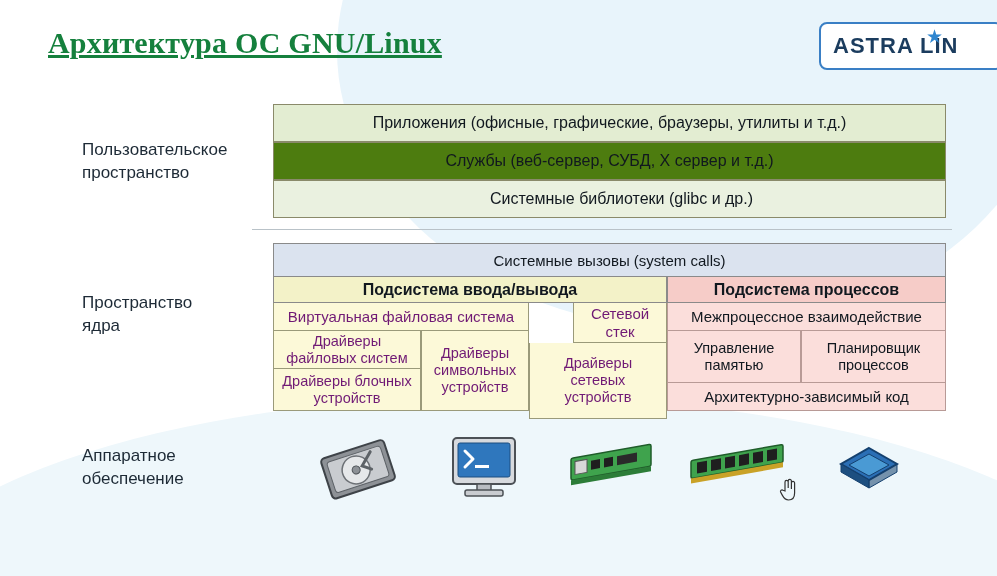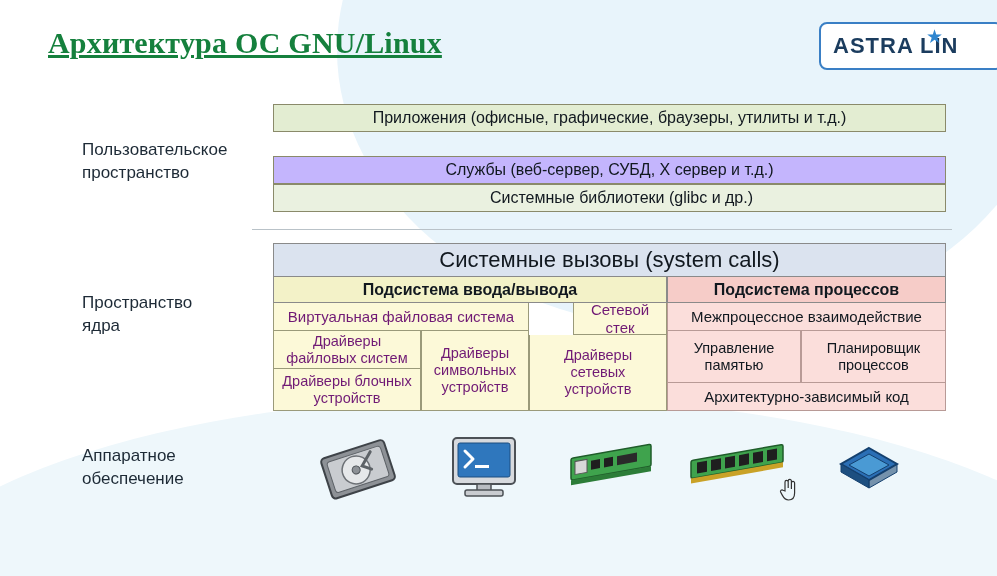--- a/index.html
+++ b/index.html
@@ -108,22 +108,22 @@
     font-size: 16px;
     color: #11181f;
     line-height: 1.15;
   }
   .user-col {
     position: absolute;
     left: 273px;
     top: 104px;
     width: 673px;
   }
-  .user-row { height: 28px; background: #e3edd2; }
-  .user-row.r2 { background: #c4b5fd; margin-top: 24px; }
+  .user-row { height: 38px; background: #e3edd2; }
+  .user-row.r2 { background: #4d7c0f; }
   .user-row.r3 { background: #eaf1e0; padding-left: 24px; }
 
   .divider {
     position: absolute;
     left: 252px;
     top: 229px;
     width: 700px;
     border-top: 1px solid #b9c2c8;
     z-index: 3;
   }
@@ -136,21 +136,21 @@
     width: 673px;
   }
   .syscalls {
     height: 34px;
     background: #dbe3ef;
     border: 1px solid #8a8a8a;
     box-sizing: border-box;
     display: flex;
     align-items: center;
     justify-content: center;
-    font-size: 22px;
+    font-size: 15px;
     color: #11181f;
   }
   .kernel-cols {
     display: flex;
     width: 100%;
     border-radius: 9px;
   }
   .kcol-io { width: 394px; }
   .kcol-proc { width: 279px; }
 
@@ -186,21 +186,21 @@
     line-height: 1.15;
     background: #fcf9d8;
     padding: 0 4px;
   }
   .cell.vfs { height: 28px; font-size: 15px; }
   .cell.dfs { height: 38px; }
   .cell.dblk { height: 42px; }
   .io-left-split { display: flex; }
   .cell.dchar { width: 108px; height: 80px; }
   .cell.fsdrv { width: 148px; }
-  .cell.net { height: 32px; font-size: 15px; margin-left: 44px; }
+  .cell.net { height: 40px; font-size: 15px; margin-left: 44px; }
   .cell.netdrv { height: 76px; }
 
   .proc-cell {
     box-sizing: border-box;
     border: 1px solid #b89a96;
     border-top: none;
     display: flex;
     align-items: center;
     justify-content: center;
     text-align: center;

